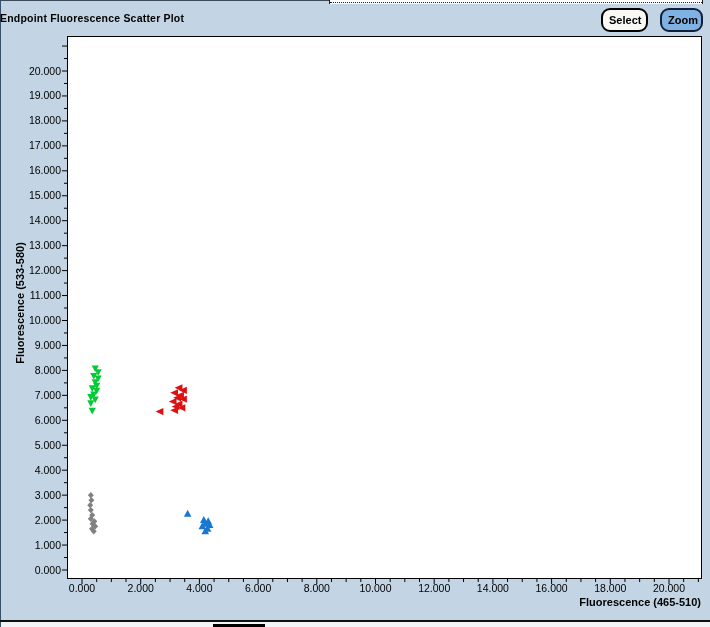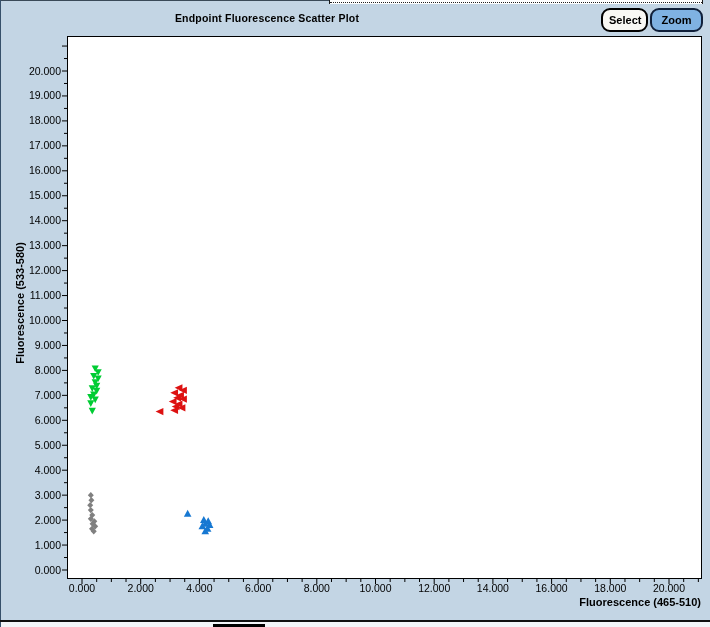--- a/index.html
+++ b/index.html
@@ -7,31 +7,31 @@
   .screen{
     position:relative;width:710px;height:627px;
     background:#c3d5e4;overflow:hidden;
   }
   .left-edge{position:absolute;left:0;top:0;width:1px;height:627px;background:#36506a;}
   .top-line{position:absolute;left:0;top:0;width:330px;height:1px;background:#3a4a58;}
   .top-strip{position:absolute;left:329px;top:0;width:372px;height:4px;background:#ffffff;
     border-left:1px solid #1a1a1a;border-right:1px solid #1a1a1a;}
   .top-strip-dots{position:absolute;left:0;top:2px;width:100%;height:0;border-top:1px dotted #222;}
   .title{
-    position:absolute;left:0;top:12px;width:534px;text-align:center;
+    position:absolute;left:0;top:12px;width:534px;text-align:left;
     font-size:10.5px;font-weight:bold;color:#000;letter-spacing:0.2px;
   }
   .btn{
     position:absolute;top:8px;height:24px;box-sizing:border-box;
     border:2px solid #000;border-radius:9px;
     font-family:"Liberation Sans",sans-serif;font-size:11px;font-weight:bold;color:#000;
     padding:0 6px;line-height:19px;text-align:center;cursor:pointer;
   }
   .btn-select{right:62px;width:47px;background:#f8f8f4;}
-  .btn-zoom{right:7px;width:53px;background:#7fb2e2;border-color:#10203a;}
+  .btn-zoom{right:7px;width:43px;background:#7fb2e2;border-color:#10203a;}
   .x-axis-label{
     position:absolute;left:67px;top:596px;width:634px;text-align:right;
     font-size:11px;font-weight:bold;color:#000;
   }
   .y-axis-label{
     position:absolute;left:20px;top:303px;
     transform:translate(-50%,-50%) rotate(-90deg);
     white-space:nowrap;font-size:11px;font-weight:bold;color:#000;
   }
   .bottom-line{position:absolute;left:0;top:620px;width:710px;height:2px;background:#101010;}

